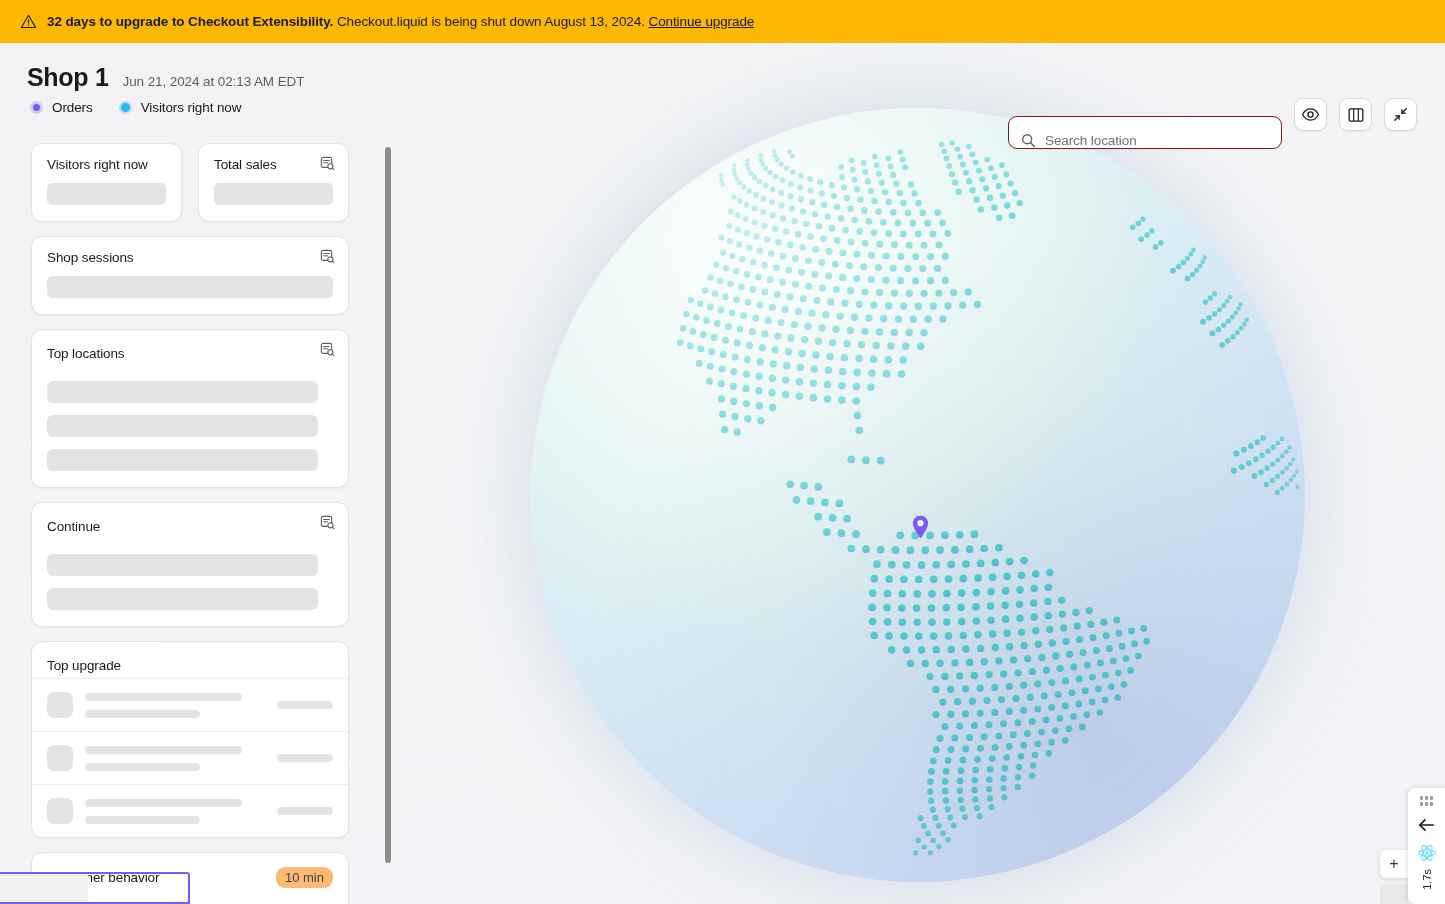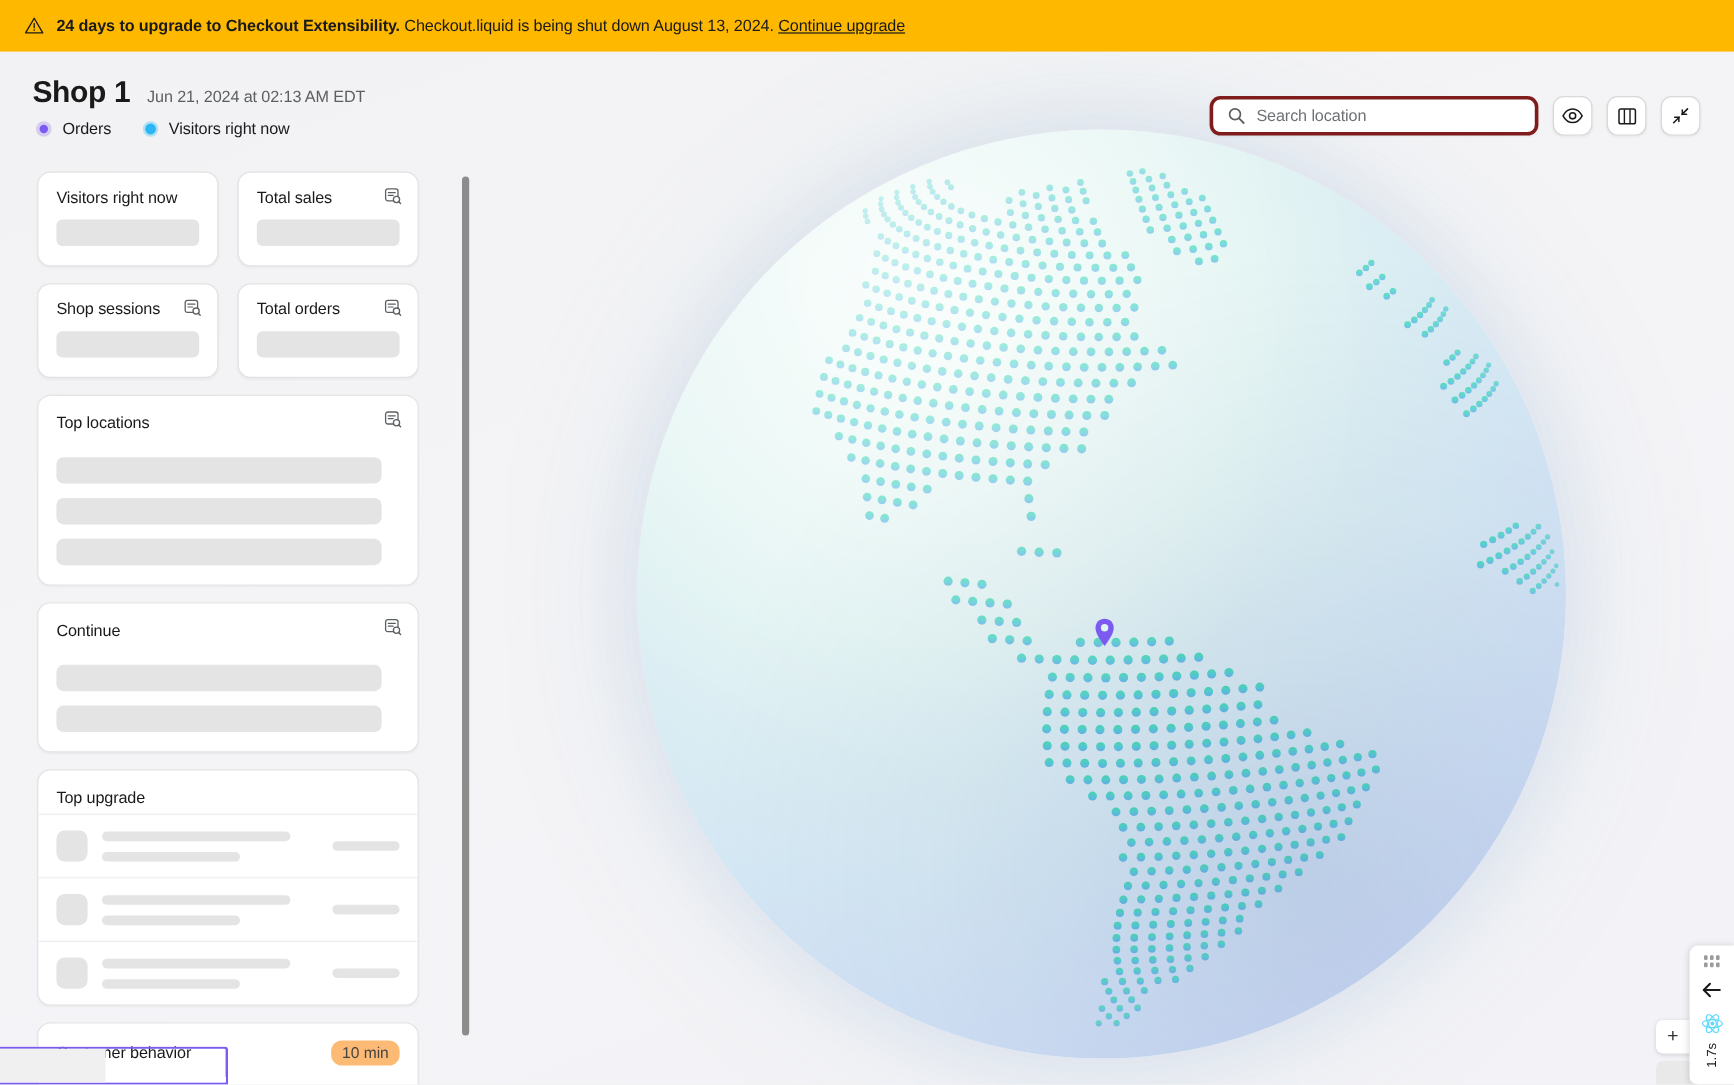--- a/index.html
+++ b/index.html
@@ -44,22 +44,23 @@
   .legend-dot.visitors::after {
     content:""; position:absolute; left:2px; top:2px; width:9px; height:9px; border-radius:50%;
     background:#2bb7f5;
   }
   .legend-label { font-size: 13.5px; color: #1a1a1a; letter-spacing: -0.1px; }
 
   
   .topright { position: absolute; right: 28px; top: 37px; display: flex; align-items: center; gap: 12px; }
   .searchbox {
     width: 274px; height: 33px; border-radius: 9px; background: #fff;
-    border: 3px solid #7f1d1d; display: flex; align-items: center; gap: 9px; padding: 0 12px;
+    border: 1px solid #7f1d1d; display: flex; align-items: flex-end; gap: 9px; padding: 0 12px;
     box-shadow: 0 1px 2px rgba(0,0,0,0.04);
+    margin-top: 36px;
   }
   .searchbox input {
     border: none; outline: none; background: transparent; flex: 1;
     font-family: "Liberation Sans", sans-serif; font-size: 13.5px; color: #1a1a1a;
     letter-spacing: -0.1px;
   }
   .searchbox input::placeholder { color: #6d7175; }
   .iconbtn {
     width: 33px; height: 33px; border-radius: 9px; background: #fff;
     border: 1px solid #d9d9d9; display: flex; align-items: center; justify-content: center;
@@ -166,21 +167,21 @@
 
 <div id="app">
 
   <div class="banner">
     <svg class="banner-warn" viewBox="0 0 20 20">
       <path d="M10 2.6 L18.4 17 H1.6 Z" fill="none" stroke="#1a1a1a" stroke-width="1.3" stroke-linejoin="round"></path>
       <rect x="9.35" y="7.4" width="1.3" height="5" fill="#1a1a1a"></rect>
       <rect x="9.35" y="13.5" width="1.3" height="1.4" fill="#1a1a1a"></rect>
     </svg>
     <div class="banner-text">
-      <span class="banner-strong">24 days to upgrade to Checkout Extensibility.</span>
+      <span class="banner-strong">32 days to upgrade to Checkout Extensibility.</span>
       <span>Checkout.liquid is being shut down August 13, 2024.</span>
       <a class="banner-link">Continue upgrade</a>
     </div>
   </div>
 
   <div class="globe-wrap">
     <div class="globe">
       <div class="globe-dots">
         <svg viewBox="0 0 774 774" preserveAspectRatio="none" aria-hidden="true">
           <defs>
@@ -1088,31 +1089,20 @@
           <span class="card-title">Shop sessions</span>
           <svg class="card-icon" width="15" height="15" viewBox="0 0 18 18">
             <rect x="1.6" y="1.6" width="12.4" height="12" rx="2.2" fill="none" stroke="#5c5f62" stroke-width="1.3"></rect>
             <line x1="4.3" y1="5.4" x2="11.3" y2="5.4" stroke="#5c5f62" stroke-width="1.2" stroke-linecap="round"></line>
             <line x1="4.3" y1="8.2" x2="9.2" y2="8.2" stroke="#5c5f62" stroke-width="1.2" stroke-linecap="round"></line>
             <circle cx="12.5" cy="12.3" r="3.1" fill="#fff" stroke="#5c5f62" stroke-width="1.3"></circle>
             <line x1="14.7" y1="14.5" x2="16.6" y2="16.4" stroke="#5c5f62" stroke-width="1.4" stroke-linecap="round"></line>
           </svg>
           <div class="skel metric-skel"></div>
         </div>
-        <div class="card metric-card">
-          <span class="card-title">Total orders</span>
-          <svg class="card-icon" width="15" height="15" viewBox="0 0 18 18">
-            <rect x="1.6" y="1.6" width="12.4" height="12" rx="2.2" fill="none" stroke="#5c5f62" stroke-width="1.3"></rect>
-            <line x1="4.3" y1="5.4" x2="11.3" y2="5.4" stroke="#5c5f62" stroke-width="1.2" stroke-linecap="round"></line>
-            <line x1="4.3" y1="8.2" x2="9.2" y2="8.2" stroke="#5c5f62" stroke-width="1.2" stroke-linecap="round"></line>
-            <circle cx="12.5" cy="12.3" r="3.1" fill="#fff" stroke="#5c5f62" stroke-width="1.3"></circle>
-            <line x1="14.7" y1="14.5" x2="16.6" y2="16.4" stroke="#5c5f62" stroke-width="1.4" stroke-linecap="round"></line>
-          </svg>
-          <div class="skel metric-skel"></div>
-        </div>
       </div>
 
       <div class="card wide-card">
         <span class="card-title">Top locations</span>
         <svg class="card-icon" width="15" height="15" viewBox="0 0 18 18">
           <rect x="1.6" y="1.6" width="12.4" height="12" rx="2.2" fill="none" stroke="#5c5f62" stroke-width="1.3"></rect>
           <line x1="4.3" y1="5.4" x2="11.3" y2="5.4" stroke="#5c5f62" stroke-width="1.2" stroke-linecap="round"></line>
           <line x1="4.3" y1="8.2" x2="9.2" y2="8.2" stroke="#5c5f62" stroke-width="1.2" stroke-linecap="round"></line>
           <circle cx="12.5" cy="12.3" r="3.1" fill="#fff" stroke="#5c5f62" stroke-width="1.3"></circle>
           <line x1="14.7" y1="14.5" x2="16.6" y2="16.4" stroke="#5c5f62" stroke-width="1.4" stroke-linecap="round"></line>

